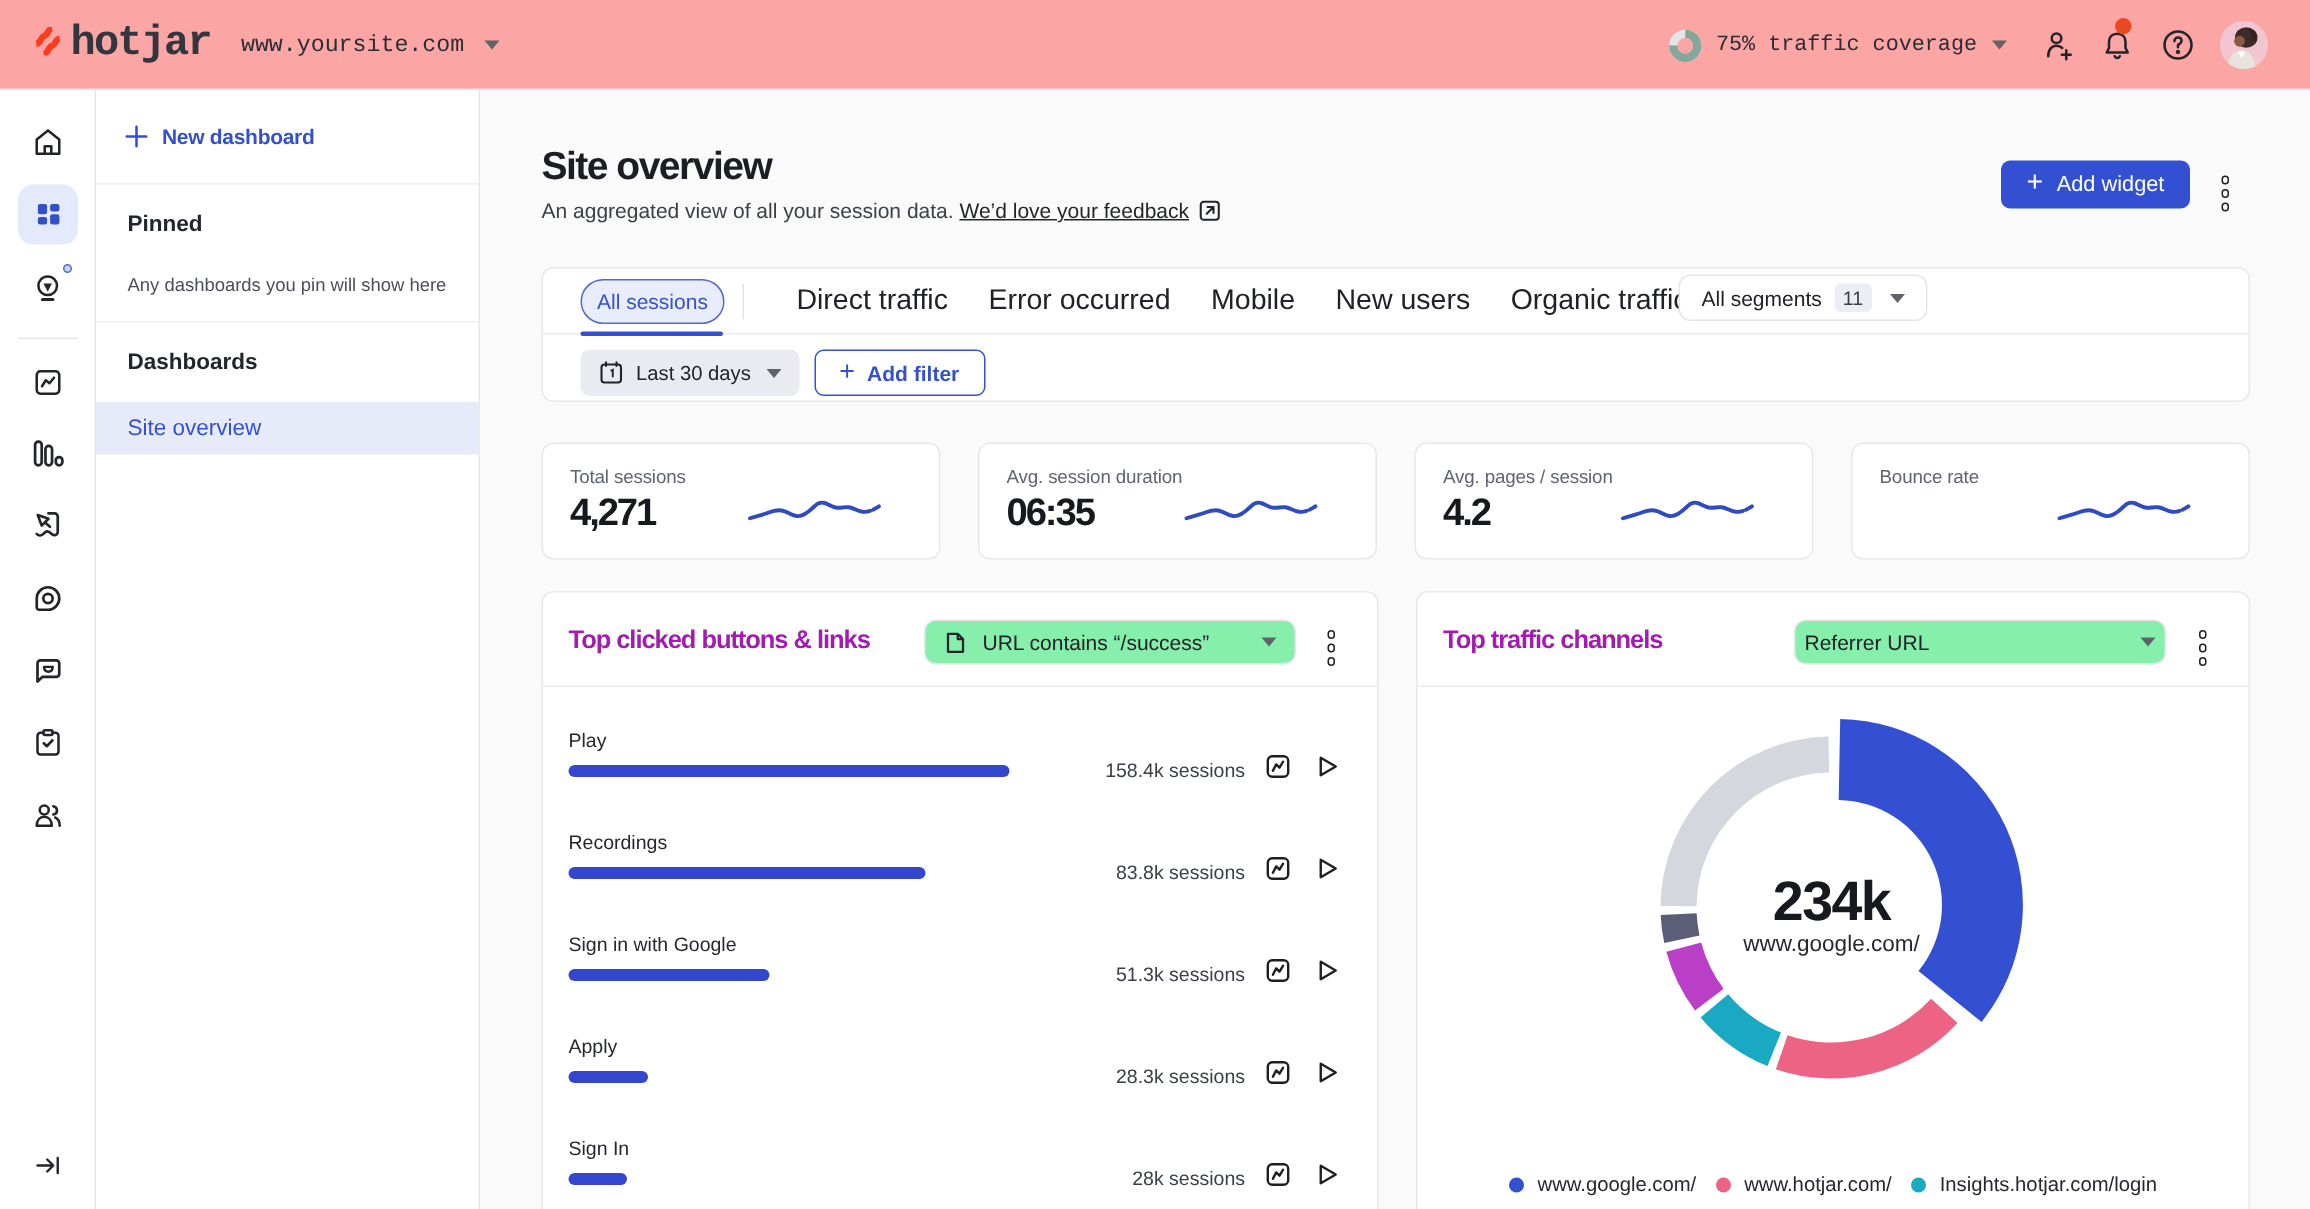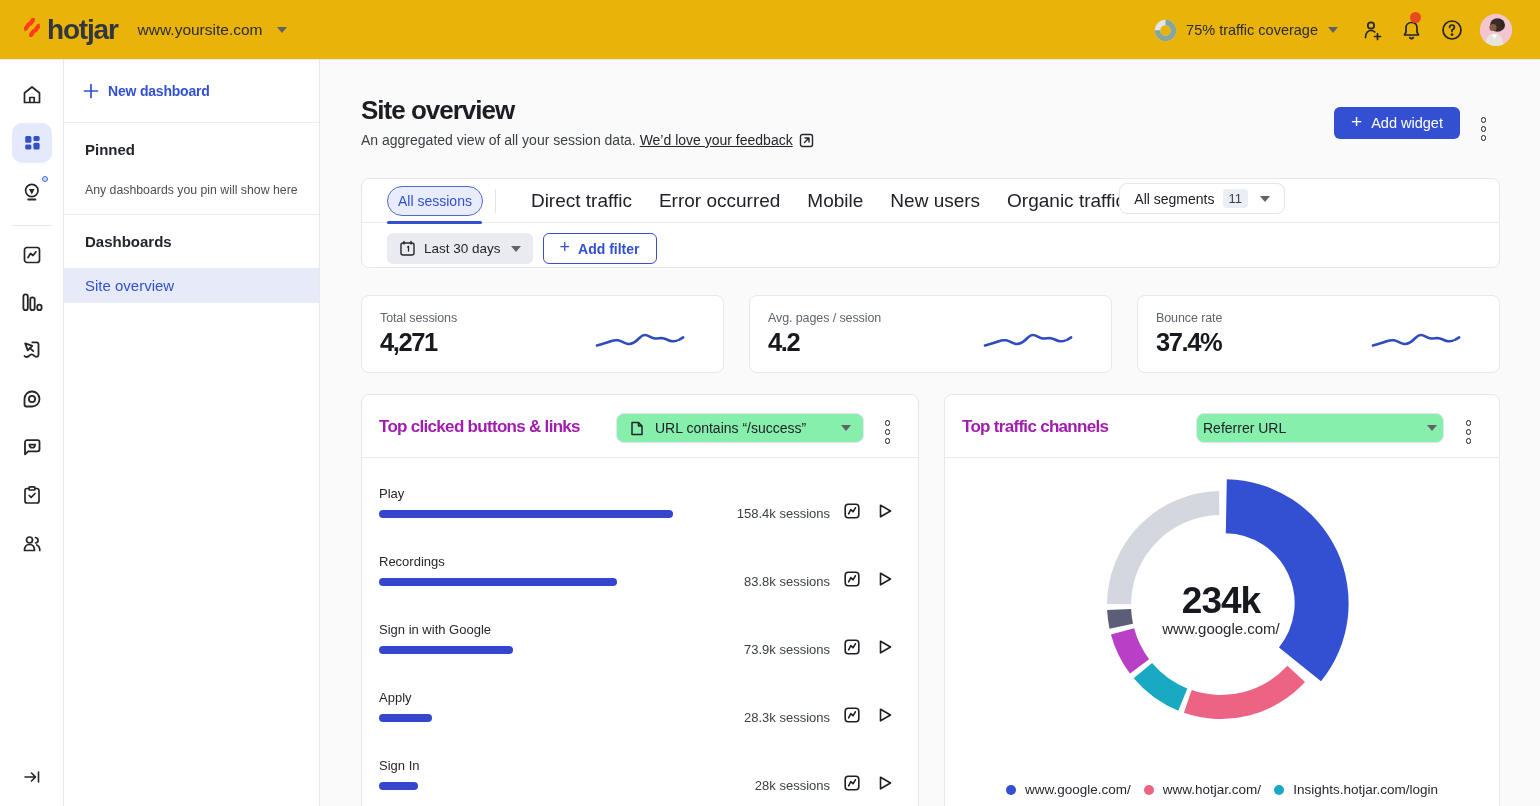--- a/index.html
+++ b/index.html
@@ -1,17 +1,17 @@
 <!DOCTYPE html>
 <html><head>
 <meta charset="utf-8">
 <style>
 * { margin:0; padding:0; box-sizing:border-box; }
 html,body { width:1540px; height:806px; overflow:hidden; font-family:"Liberation Sans", sans-serif; background:#fff; color:#21242c; }
-.topbar { position:absolute; left:0; top:0; width:1540px; height:60px; background:#eab308; border-bottom:1px solid #e6e8ec; z-index:5; display:flex; align-items:center; }
+.topbar { position:absolute; left:0; top:0; width:1540px; height:60px; background:#fca5a5; border-bottom:1px solid #e6e8ec; z-index:5; display:flex; align-items:center;font-family:Liberation Mono, monospace; }
 .logo { display:flex; align-items:center; margin-left:23px; }
 .logo-word { font-size:28px; font-weight:bold; color:#32363f; letter-spacing:-1.2px; margin-left:6px; }
 .site-sel { margin-left:20px; display:flex; align-items:center; font-size:15.5px; color:#2a2d34; }
 .caret { width:0; height:0; border-left:5px solid transparent; border-right:5px solid transparent; border-top:6px solid #5f6368; display:inline-block; }
 .top-right { position:absolute; right:28px; top:0; height:60px; display:flex; align-items:center; gap:0;text-align:center; }
 .tc-text { font-size:14.5px; color:#2a2d34; margin:0 10px 0 9px; }
 .icon-btn { width:40px; height:40px; display:flex; align-items:center; justify-content:center; position:relative; }
 .avatar { width:32px; height:32px; border-radius:50%; background:#f0c3cd; overflow:hidden; margin-left:8px; }
 .rail { position:absolute; left:0; top:60px; width:64px; height:746px; background:#fff; border-right:1px solid #e6e8ec; }
 .rail-ic { position:absolute; left:12px; width:40px; height:40px; display:flex; align-items:center; justify-content:center; border-radius:10px; }
@@ -271,29 +271,35 @@
 
     <div class="stats">
       <div class="stat">
         <div class="lbl">Total sessions</div>
         <div class="val">4,271</div>
         <svg class="spark" width="92" height="18" viewBox="0 0 92 18">
             <use href="#sparkline"></use>
           </svg>
       </div>
       <div class="stat">
+        <div class="lbl">Avg. session duration</div>
+        <div class="val">06:35</div>
+        <svg class="spark" width="92" height="18" viewBox="0 0 92 18">
+            <use href="#sparkline"></use>
+          </svg>
+      </div>
+      <div class="stat">
         <div class="lbl">Avg. pages / session</div>
         <div class="val">4.2</div>
         <svg class="spark" width="92" height="18" viewBox="0 0 92 18">
             <use href="#sparkline"></use>
           </svg>
       </div>
       <div class="stat">
         <div class="lbl">Bounce rate</div>
-        <div class="val">37.4%</div>
         <svg class="spark" width="92" height="18" viewBox="0 0 92 18">
             <use href="#sparkline"></use>
           </svg>
       </div>
     </div>
 
     <div class="widgets">
       <div class="widget w1">
         <div class="whead">
           <div class="wtitle">Top clicked buttons &amp; links</div>
@@ -329,21 +335,21 @@
           <svg class="ric1" width="16" height="16" viewBox="0 0 16 16">
               <use href="#rowic1"></use>
             </svg>
           <svg class="ric2" width="16" height="16" viewBox="0 0 16 16">
               <use href="#rowic2"></use>
             </svg>
         </div>
         <div class="row" style="top:234px">
           <div class="rlbl">Sign in with Google</div>
           <div class="rbar" style="width:134px"></div>
-          <div class="rses">73.9k sessions</div>
+          <div class="rses">51.3k sessions</div>
           <svg class="ric1" width="16" height="16" viewBox="0 0 16 16">
               <use href="#rowic1"></use>
             </svg>
           <svg class="ric2" width="16" height="16" viewBox="0 0 16 16">
               <use href="#rowic2"></use>
             </svg>
         </div>
         <div class="row" style="top:302px">
           <div class="rlbl">Apply</div>
           <div class="rbar" style="width:53px"></div>

